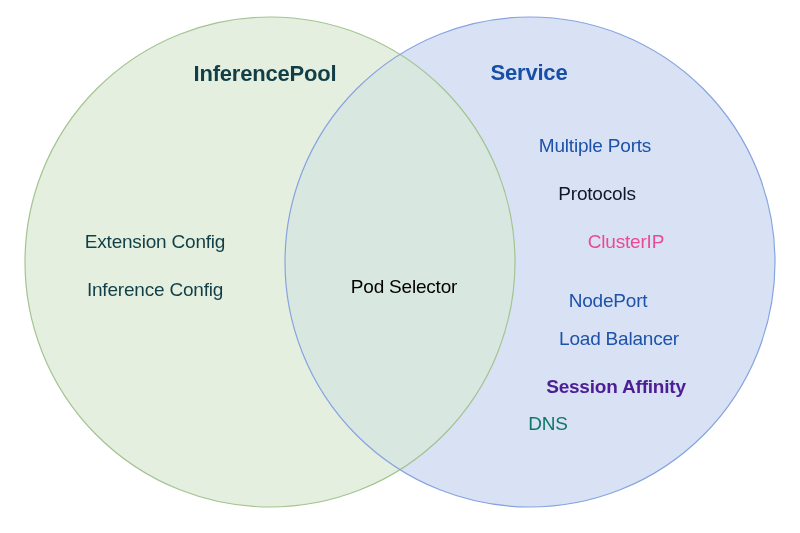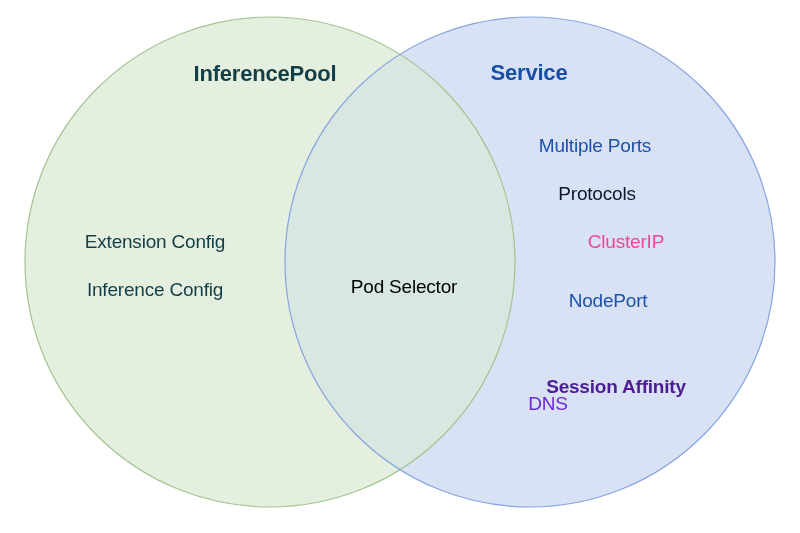--- a/index.html
+++ b/index.html
@@ -66,18 +66,19 @@
 
 
   <div class="label" style="left: 595px; top: 145px; color: rgb(29, 82, 168);">Multiple Ports</div>
 
   <div class="label" style="left: 597px; top: 193px; color: #0f172a;">Protocols</div>
 
   <div class="label" style="left: 580px; top: 241px; color: #ec4899; margin-left: 46px;">ClusterIP</div>
 
   <div class="label" style="left: 608px; top: 300px; color: rgb(29, 82, 168);">NodePort</div>
 
+  <div class="label" style="left: 619px; top: 338px; color: rgb(29, 82, 168);">Load Balancer</div>
 
   <div class="label" style="left: 616px; top: 386px; color: #4c1d95; font-weight: bold;">Session Affinity</div>
 
-  <div class="label" style="left: 548px; top: 403px; color: #6d28d9;">DNS</div>
+  <div class="label" style="left: 548px; top: 423px; color: #0f766e;">DNS</div>
 
 </div>
 
 </body></html>

